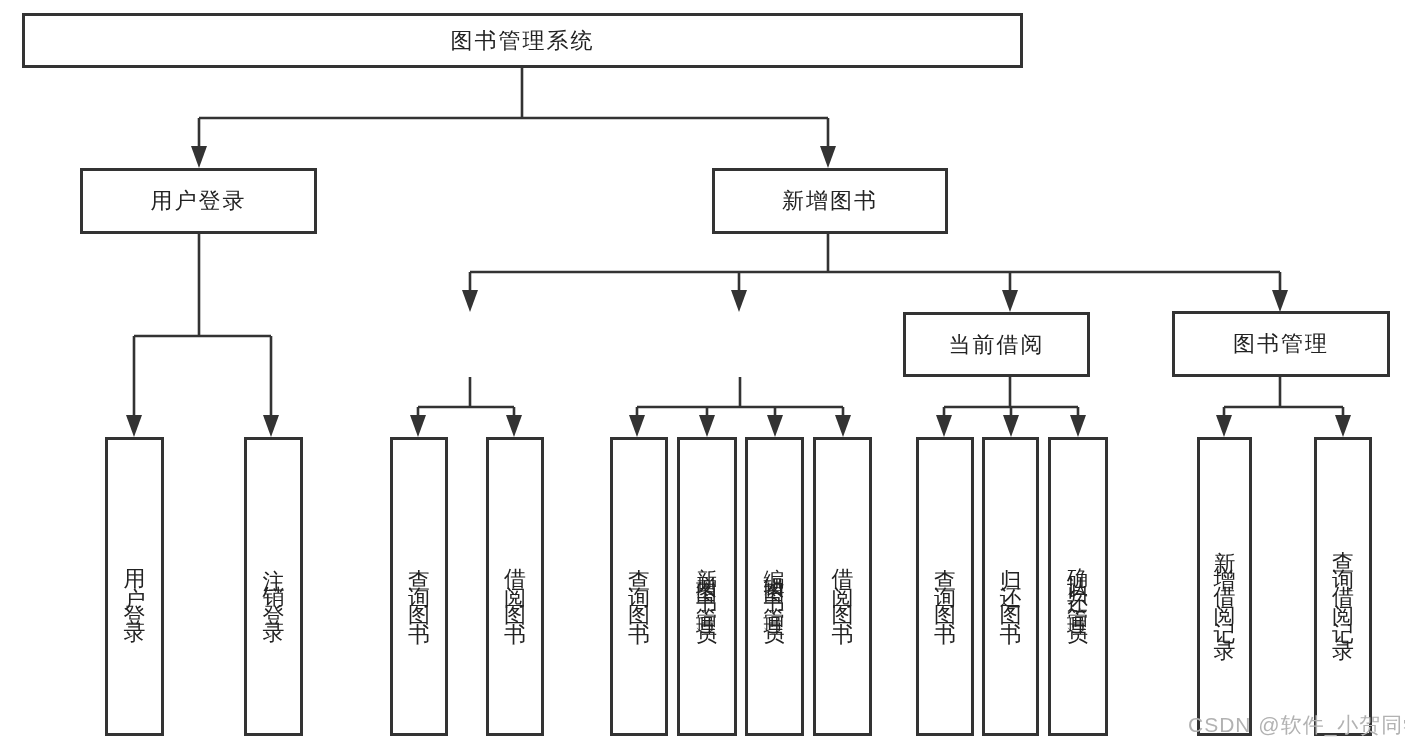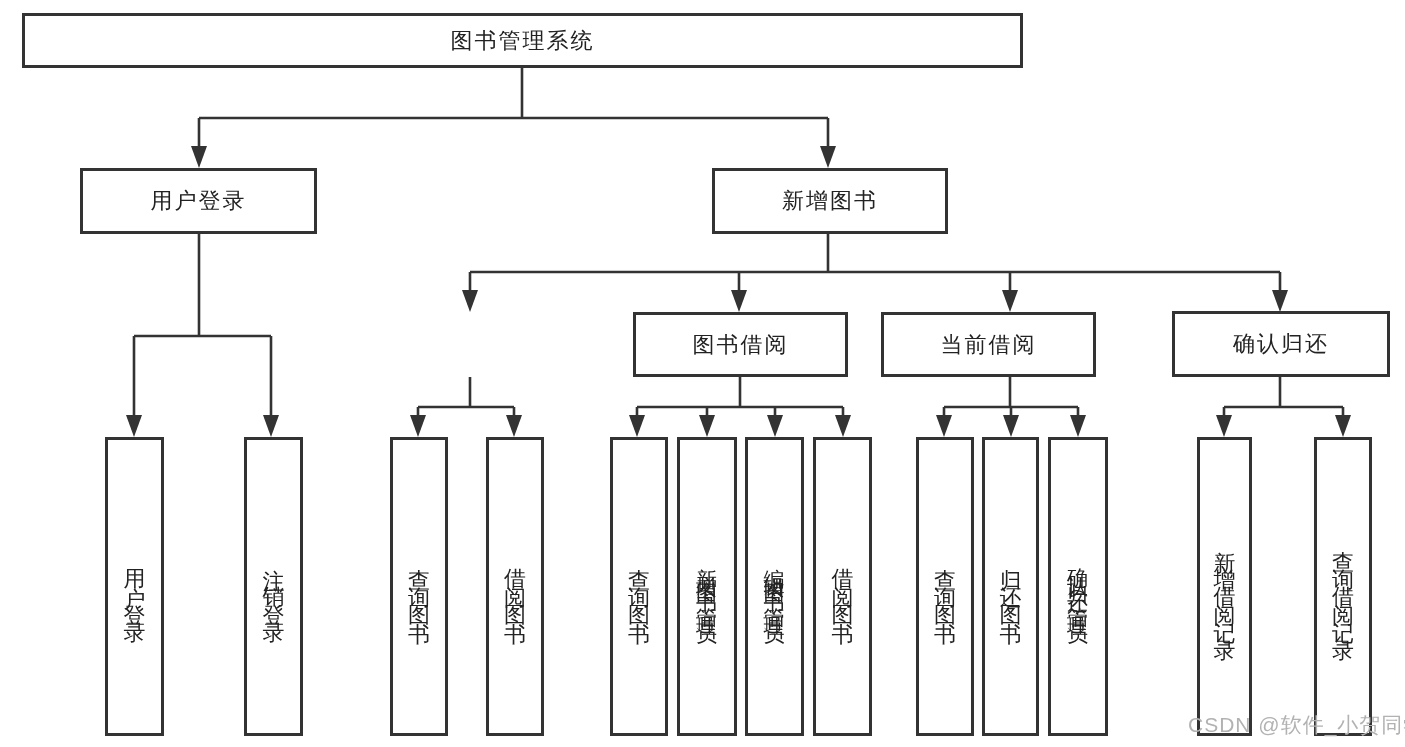--- a/index.html
+++ b/index.html
@@ -85,28 +85,25 @@
     <span>图书管理系统</span>
   </div>
 
   <div class="box hbox" style="left:80px;top:168px;width:237px;height:66px">
     <span>用户登录</span>
   </div>
   <div class="box hbox" style="left:712px;top:168px;width:236px;height:66px">
     <span>新增图书</span>
   </div>
 
-  <div class="box hbox" style="left:633px;top:312px;width:215px;height:65px">
-    <span>图书借阅</span>
-  </div>
-  <div class="box hbox" style="left:881px;top:312px;width:215px;height:65px">
+  <div class="box hbox" style="left:903px;top:312px;width:187px;height:65px">
     <span>当前借阅</span>
   </div>
   <div class="box hbox" style="left:1172px;top:311px;width:218px;height:66px">
-    <span>确认归还</span>
+    <span>图书管理</span>
   </div>
 
   <div class="box vbox" style="left:105px;top:437px;width:59px;height:299px">
     <span>用户登录</span>
   </div>
   <div class="box vbox" style="left:244px;top:437px;width:59px;height:299px">
     <span>注销登录</span>
   </div>
 
   <div class="box vbox" style="left:390px;top:437px;width:58px;height:299px">

